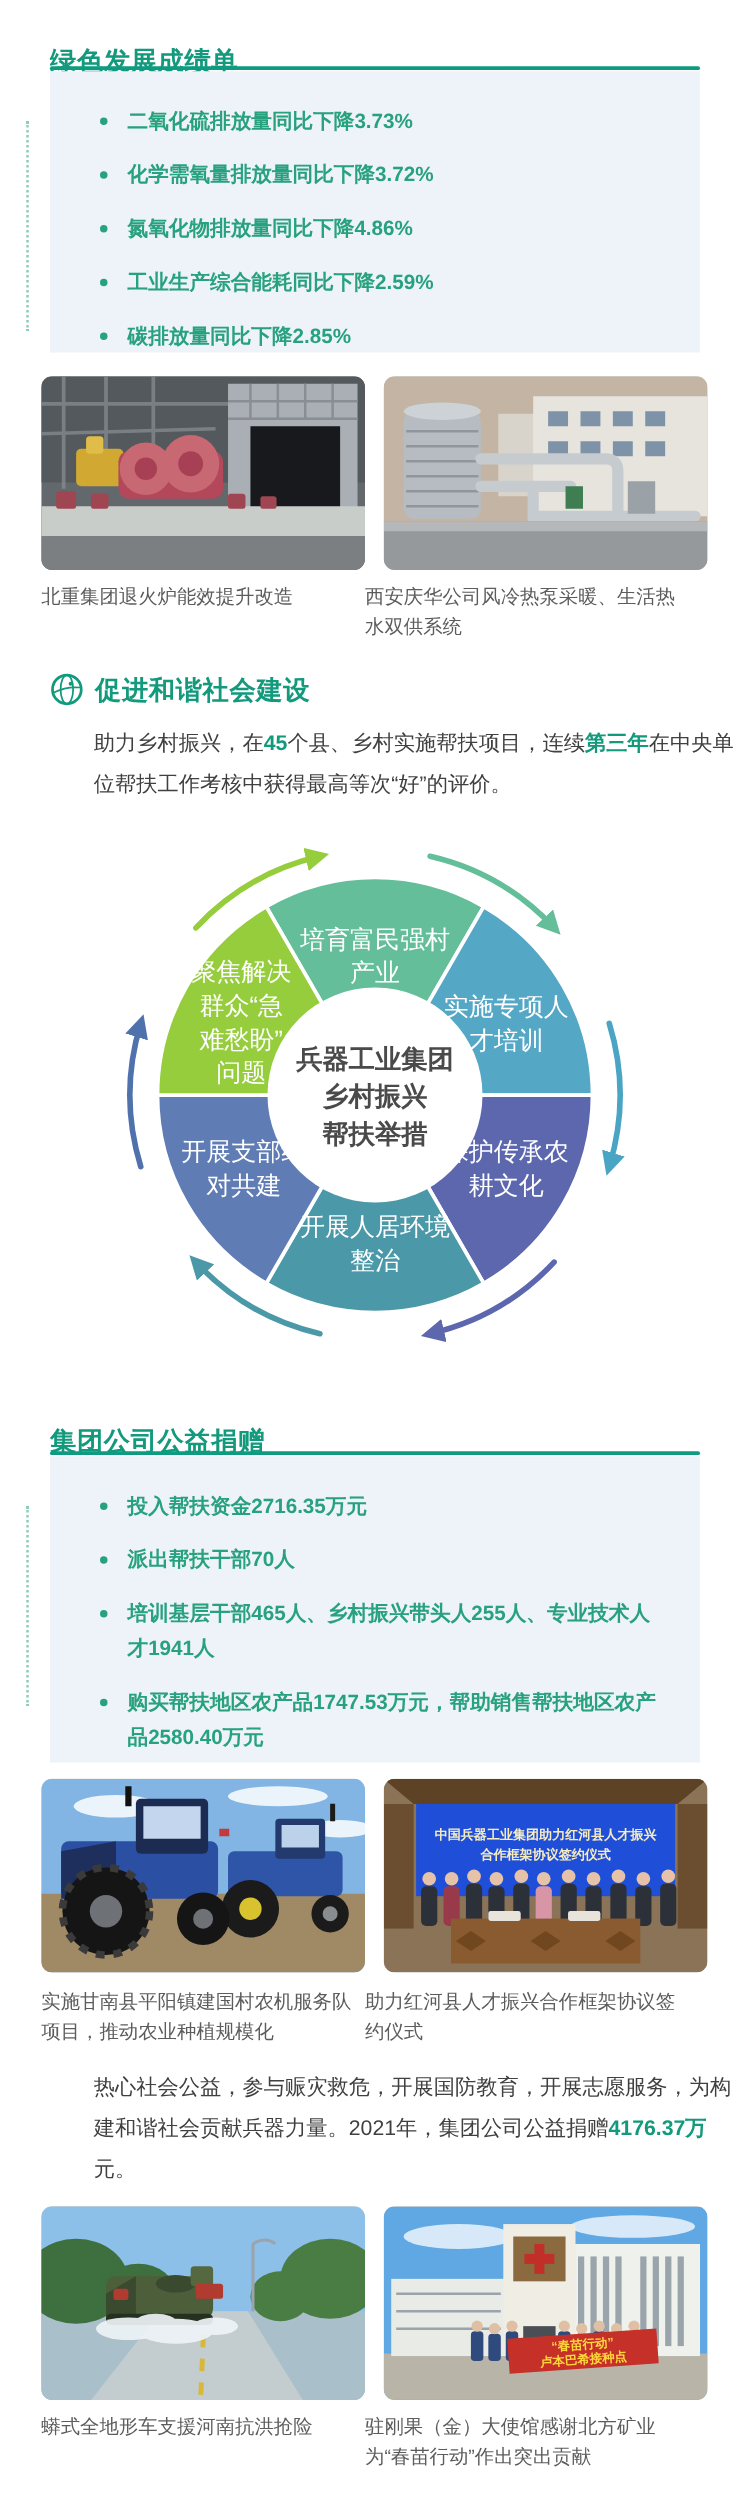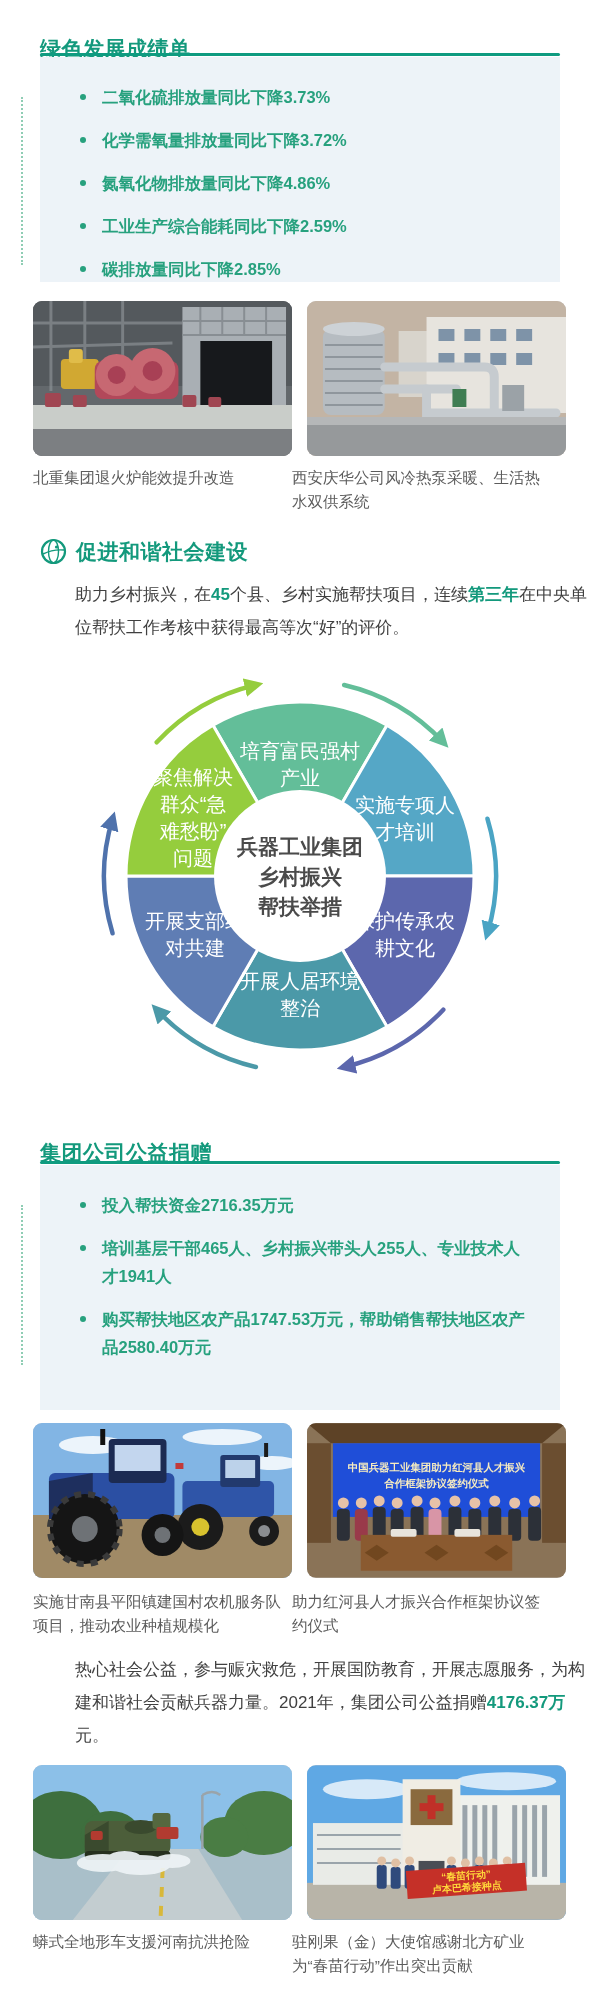--- a/index.html
+++ b/index.html
@@ -189,20 +189,21 @@
     </svg>
   </div>
 
   <h2 class="sec-title" style="top:1122px;">集团公司公益捐赠</h2>
   <div class="rule" style="top:1161px;"></div>
 
   <div class="stat-box" style="top:1165px;height:245px;">
     <div class="dotline" style="top:40px;height:160px;"></div>
     <ul>
       <li>投入帮扶资金2716.35万元</li>
+      <li>派出帮扶干部70人</li>
       <li>培训基层干部465人、乡村振兴带头人255人、专业技术人才1941人</li>
       <li>购买帮扶地区农产品1747.53万元，帮助销售帮扶地区农产品2580.40万元</li>
     </ul>
   </div>
 
   <div class="photo-row" style="top:1423px;text-align:center;">
     <div class="photo">
       <svg viewBox="0 0 260 155" preserveAspectRatio="none">
         <rect width="260" height="155" fill="#82B5E4"></rect>
         <g fill="#FFFFFF" opacity=".85">

